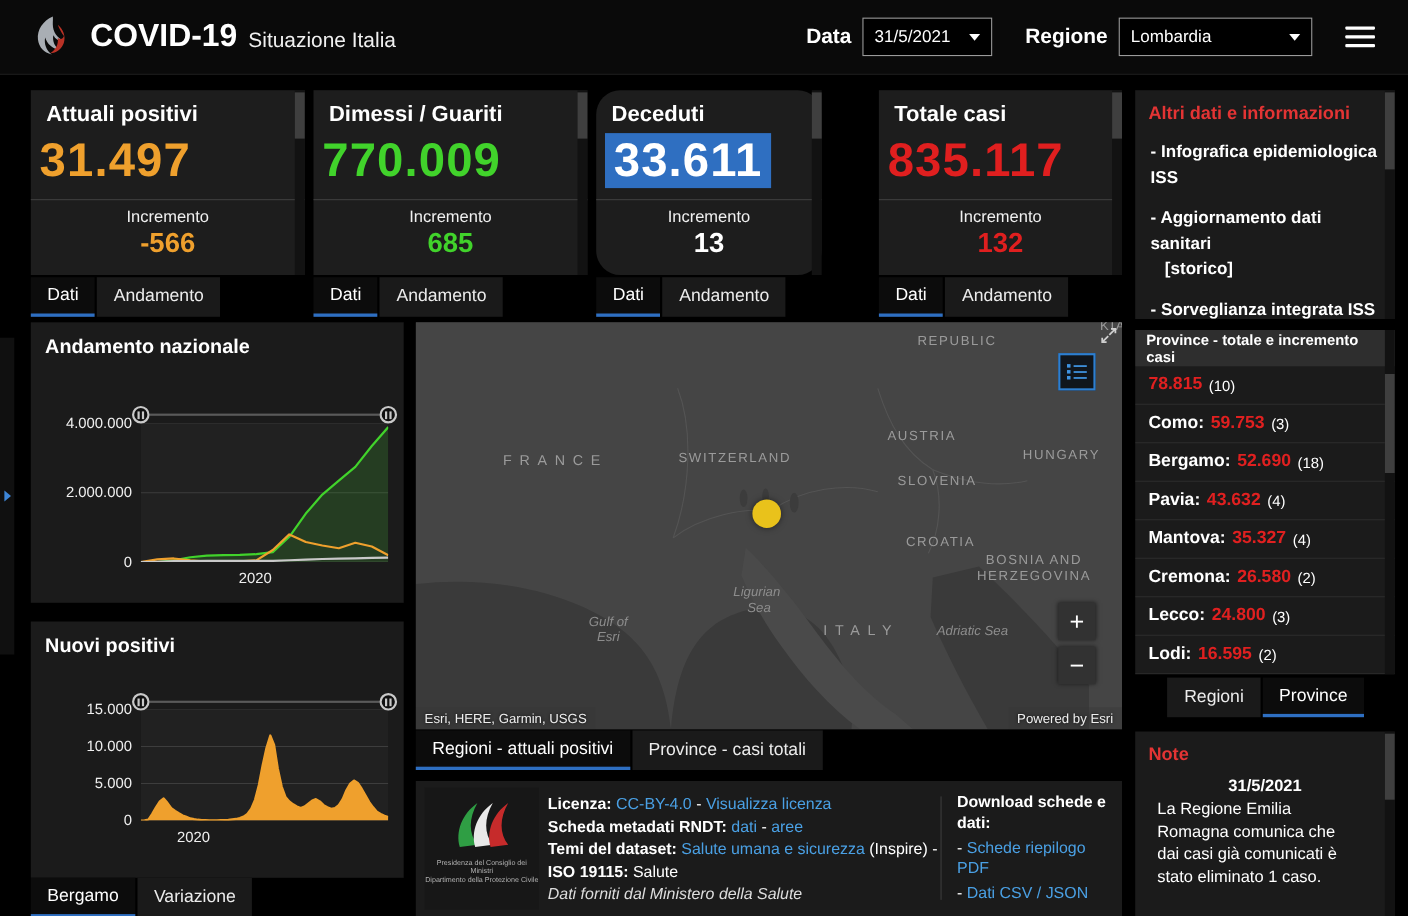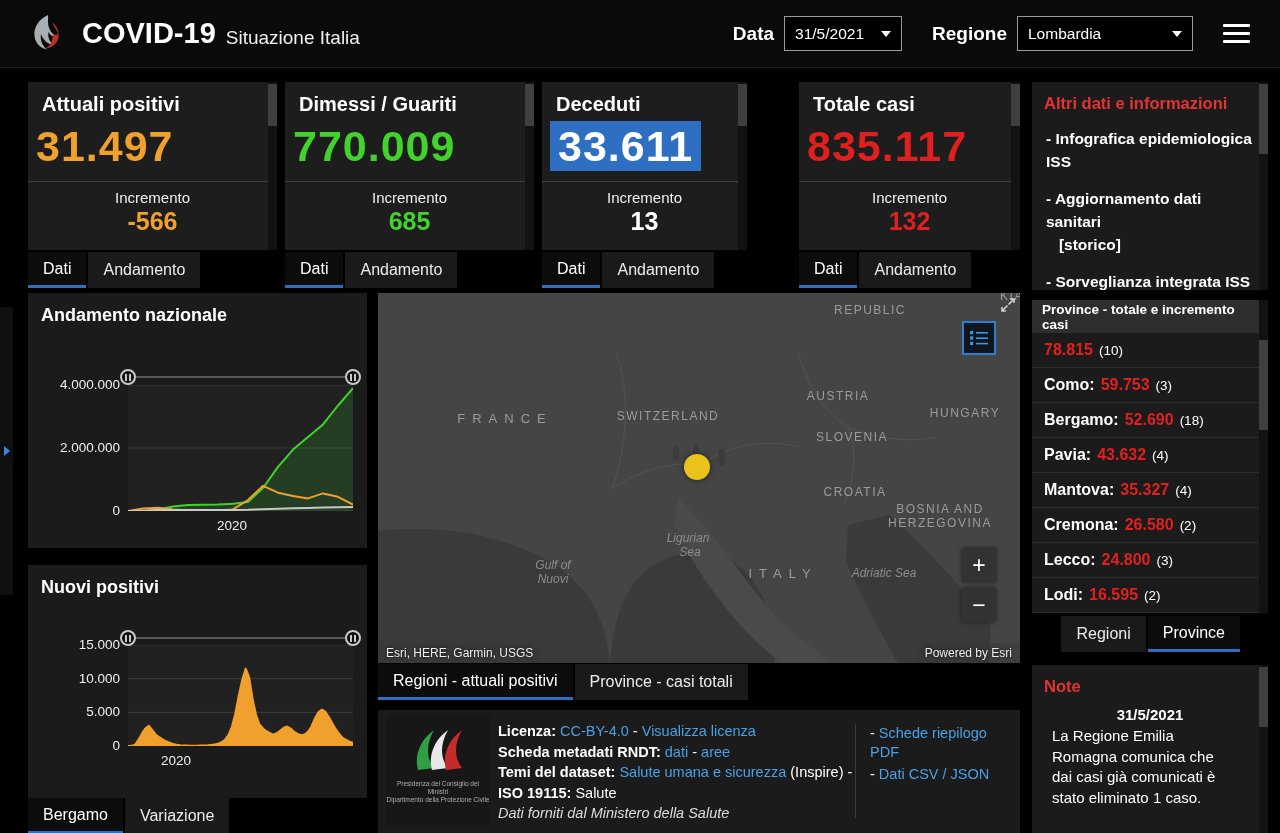--- a/index.html
+++ b/index.html
@@ -153,21 +153,21 @@
       <div class="card-inc-label">Incremento</div>
       <div class="card-inc" style="color: rgb(65, 211, 43);">685</div>
       <div class="vscroll">
         <div class="vthumb"></div>
       </div>
     </div>
     <div class="tabs" style="left: 285px; top: 252px;">
       <div class="tab active">Dati</div>
       <div class="tab">Andamento</div>
     </div>
-    <div class="card" style="left: 542px; top: 82px; width: 205px;">
+    <div class="card" style="left: 542px; top: 82px; width: 205px; border-radius: 22px;">
       <div class="card-title">Deceduti</div>
       <div class="card-value"><span class="sel" style="color: rgb(255, 255, 255);">33.611</span></div>
       <div class="card-divider"></div>
       <div class="card-inc-label">Incremento</div>
       <div class="card-inc" style="color: rgb(255, 255, 255);">13</div>
       <div class="vscroll">
         <div class="vthumb"></div>
       </div>
     </div>
     <div class="tabs" style="left: 542px; top: 252px;">
@@ -289,21 +289,21 @@
       <div class="map-label country-spaced" style="left: 127px; top: 125px;">FRANCE</div>
       <div class="map-label country" style="left: 290px; top: 123px;">SWITZERLAND</div>
       <div class="map-label country" style="left: 474px; top: 144px;">SLOVENIA</div>
       <div class="map-label country" style="left: 477px; top: 199px;">CROATIA</div>
       <div class="map-label country" style="left: 562px; top: 216px;">BOSNIA AND</div>
       <div class="map-label country" style="left: 562px; top: 230px;">HERZEGOVINA</div>
       <div class="map-label country-spaced" style="left: 405px; top: 280px;">ITALY</div>
       <div class="map-label sea" style="left: 310px; top: 245px;">Ligurian</div>
       <div class="map-label sea" style="left: 312px; top: 259px;">Sea</div>
       <div class="map-label sea" style="left: 175px; top: 272px;">Gulf of</div>
-      <div class="map-label sea" style="left: 175px; top: 286px;">Nuovi</div>
+      <div class="map-label sea" style="left: 175px; top: 286px;">Esri</div>
       <div class="map-label sea" style="left: 506px; top: 280px;">Adriatic Sea</div>
     </div>
   <div id="map-marker" style="left:306px;top:161px"></div>
   <div id="expand-btn">
     <svg width="18" height="18" viewBox="0 0 18 18">
         <path d="M11 3h4v4M7 15H3v-4M15 3l-5.5 5.5M3 15l5.5-5.5" stroke="#cfcfcf" stroke-width="1.6" fill="none"></path>
       </svg>
   </div>
   <div id="legend-btn">
     <svg width="20" height="18" viewBox="0 0 20 18">
@@ -343,20 +343,21 @@
   </div>
   <div id="footer-lines">
       <div class="fline"><span class="b">Licenza: </span><span class="link">CC-BY-4.0</span><span> - </span><span class="link">Visualizza licenza</span></div>
       <div class="fline"><span class="b">Scheda metadati RNDT: </span><span class="link">dati</span><span> - </span><span class="link">aree</span></div>
       <div class="fline"><span class="b">Temi del dataset: </span><span class="link">Salute umana e sicurezza</span><span> (Inspire) - </span></div>
       <div class="fline"><span class="b">ISO 19115: </span><span>Salute</span></div>
       <div class="fline"><span class="i">Dati forniti dal Ministero della Salute</span></div>
     </div>
   <div id="footer-divider"></div>
   <div id="footer-right">
+    <div class="dl-title">Download schede e dati:</div>
     <div id="footer-downloads">
         <div class="fline"><span>- </span><span class="link">Schede riepilogo PDF</span></div>
         <div class="fline"><span>- </span><span class="link">Dati CSV / JSON</span></div>
       </div>
   </div>
 </div>
 
 <div class="panel" id="prov-panel" style="left:1032px;top:300px;width:236px;height:313px;overflow:hidden">
   <div class="list-header">Province - totale e incremento casi</div>
   <div id="prov-rows">

